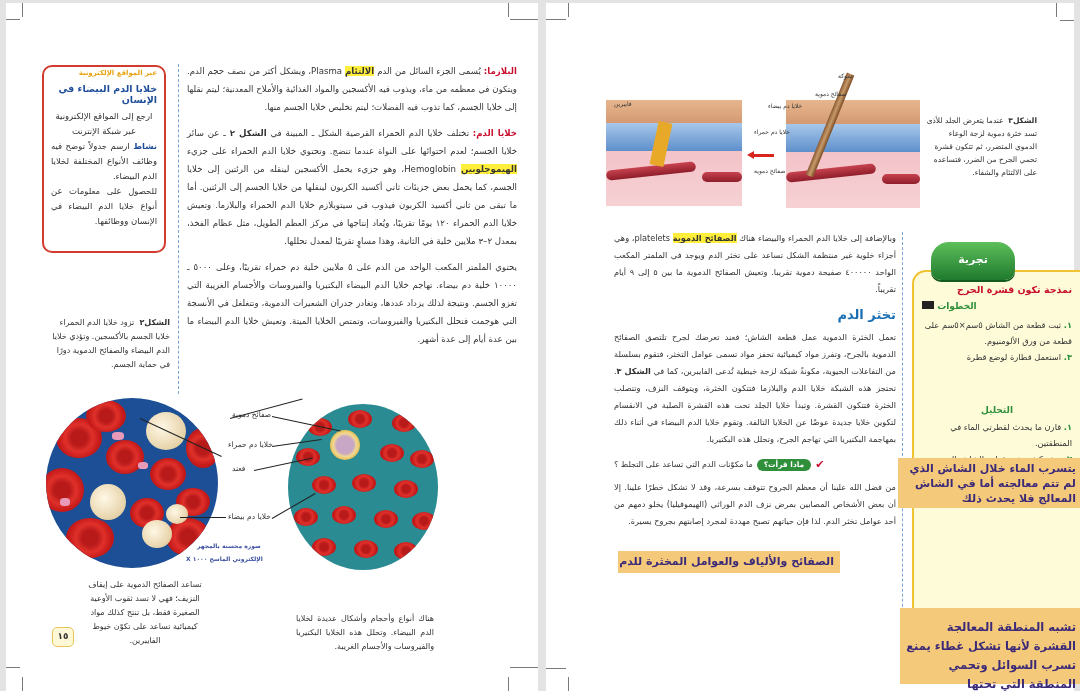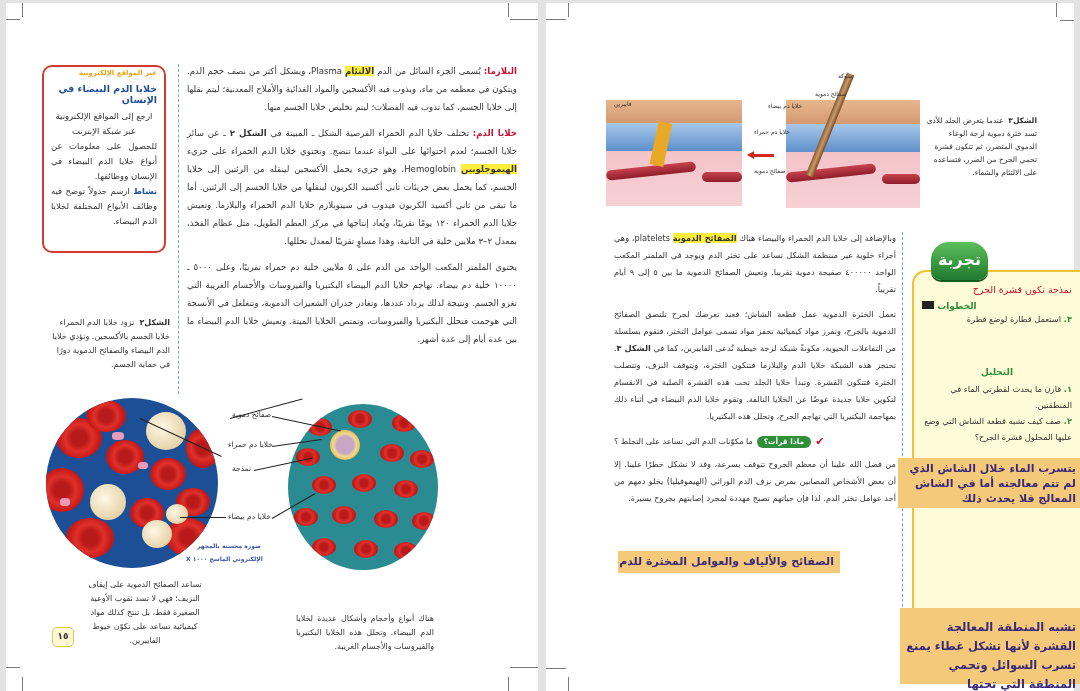--- a/index.html
+++ b/index.html
@@ -54,22 +54,22 @@
 
   .section-title { color: #1a6fb3; font-size: 13px; font-weight: bold; text-align: right; direction: rtl; margin: 4px 0 6px; }
 
   .read-check { display: flex; justify-content: flex-end; align-items: center; gap: 4px; direction: rtl; font-size: 8px; color: #333; }
   .read-badge { background: #2f8f3a; color: #fff; font-weight: bold; border-radius: 8px; padding: 0 7px; font-size: 7.5px; line-height: 12px; }
   .check-icon { color: #c8102e; font-weight: bold; font-size: 11px; }
 
   .answer-overlay { position: absolute; background: #f5c97a; color: #3b2a78; font-weight: bold; direction: rtl; text-align: right; }
 
   .lab-box { position: absolute; left: 912px; top: 270px; width: 168px; height: 352px; background: #fefbd8; border-left: 2px solid #f1c232; border-top: 2px solid #f1c232; border-radius: 14px 0 0 14px; }
-  .lab-banner { position: absolute; left: 931px; top: 242px; width: 57px; height: 38px; background: linear-gradient(#5dbf5a, #1f7a2e); border-radius: 18px 18px 10px 10px; color: #fff; font-weight: bold; font-size: 16px; text-align: center; line-height: 36px; box-shadow: 0 2px 0 #145b20; }
-  .lab-title { color: #c8102e; font-weight: normal; font-size: 9.5px; text-align: right; direction: rtl; }
+  .lab-banner { position: absolute; left: 931px; top: 242px; width: 84px; height: 38px; background: linear-gradient(#5dbf5a, #1f7a2e); border-radius: 18px 18px 10px 10px; color: #fff; font-weight: bold; font-size: 11px; text-align: center; line-height: 36px; box-shadow: 0 2px 0 #145b20; }
+  .lab-title { color: #c8102e; font-weight: bold; font-size: 9.5px; text-align: right; direction: rtl; }
   .lab-steps-label { color: #2f8f3a; font-weight: bold; font-size: 9px; text-align: left; direction: rtl; }
   .lab-text { font-size: 8.3px; line-height: 16px; color: #333; direction: rtl; text-align: right; }
   .lab-text .num { color: #2f8f3a; font-weight: bold; }
 </style>
 </head>
 <body>
 
 <div class="page page-left">
 
   <div class="crop" style="left:16px;top:0;width:1px;height:14px"></div>
@@ -80,22 +80,22 @@
   <div class="crop" style="left:0;top:664px;width:14px;height:1px"></div>
   <div class="crop" style="left:502px;top:674px;width:1px;height:14px"></div>
   <div class="crop" style="left:504px;top:664px;width:28px;height:1px"></div>
 </div>
 
 <div class="web-box">
   <div class="brand-sub">عبر المواقع الإلكترونية</div>
   <div class="web-title">خلايا الدم البيضاء في الإنسان</div>
   <div class="web-text">
     <div>ارجع إلى المواقع الإلكترونية عبر شبكة الإنترنت</div>
+    <div style="text-align:justify;text-align-last:right"><span class="act">نشاط</span> <span>ارسم جدولاً توضح فيه وظائف الأنواع المختلفة لخلايا الدم البيضاء.</span></div>
     <div style="text-align:justify;text-align-last:right">للحصول على معلومات عن أنواع خلايا الدم البيضاء في الإنسان ووظائفها.</div>
-    <div style="text-align:justify;text-align-last:right"><span class="act">نشاط</span> <span>ارسم جدولاً توضح فيه وظائف الأنواع المختلفة لخلايا الدم البيضاء.</span></div>
   </div>
 </div>
 
 <div class="col-divider" style="left:178px;top:64px;height:330px"></div>
 
 <div class="rtl body-text" style="position:absolute;left:187px;top:62px;width:330px">
   <p><span class="term">البلازما:</span><span> يُسمى الجزء السائل من الدم </span><span class="hl">الالتئام</span><span> Plasma، ويشكل أكثر من نصف حجم الدم. ويتكون في معظمه من ماء، ويذوب فيه الأكسجين والمواد الغذائية والأملاح المعدنية؛ ليتم نقلها إلى خلايا الجسم، كما تذوب فيه الفضلات؛ ليتم تخليص خلايا الجسم منها.</span></p>
   <p><span class="term">خلايا الدم:</span><span> تختلف خلايا الدم الحمراء القرصية الشكل ـ المبينة في </span><span class="bold">الشكل ٢</span><span> ـ عن سائر خلايا الجسم؛ لعدم احتوائها على النواة عندما تنضج. وتحتوي خلايا الدم الحمراء على جزيء </span><span class="hl">الهيموجلوبين</span><span> Hemoglobin، وهو جزيء يحمل الأكسجين لينقله من الرئتين إلى خلايا الجسم، كما يحمل بعض جزيئات ثاني أكسيد الكربون لينقلها من خلايا الجسم إلى الرئتين. أما ما تبقى من ثاني أكسيد الكربون فيذوب في سيتوبلازم خلايا الدم الحمراء والبلازما. وتعيش خلايا الدم الحمراء ١٢٠ يومًا تقريبًا، ويُعاد إنتاجها في مركز العظم الطويل، مثل عظام الفخذ، بمعدل ٢–٣ ملايين خلية في الثانية، وهذا مساوٍ تقريبًا لمعدل تحللها.</span></p>
   <p>يحتوي الملمتر المكعب الواحد من الدم على ٥ ملايين خلية دم حمراء تقريبًا، وعلى ٥٠٠٠ ـ ١٠٠٠٠ خلية دم بيضاء. تهاجم خلايا الدم البيضاء البكتيريا والفيروسات والأجسام الغريبة التي تغزو الجسم. ونتيجة لذلك يزداد عددها، وتغادر جدران الشعيرات الدموية، وتتغلغل في الأنسجة التي هوجمت فتحلل البكتيريا والفيروسات، وتمتص الخلايا الميتة. وتعيش خلايا الدم البيضاء ما بين عدة أيام إلى عدة أشهر.</p>
 </div>
@@ -142,21 +142,21 @@
   <div class="rbc" style="left:86px;top:106px;width:24px;height:18px"></div>
   <div class="rbc" style="left:124px;top:108px;width:24px;height:18px"></div>
   <div class="rbc" style="left:24px;top:134px;width:24px;height:18px"></div>
   <div class="rbc" style="left:66px;top:136px;width:24px;height:18px"></div>
   <div class="rbc" style="left:106px;top:138px;width:24px;height:18px"></div>
   <div class="wbc" style="left:42px;top:26px;width:30px;height:30px;background:radial-gradient(circle,#c7a6c6 0 40%,#f2d98f 55%,#e0b64a 75%)"></div>
 </div>
 
 <div class="label-sm" style="left:232px;top:410px">صفائح دموية</div>
 <div class="label-sm" style="left:228px;top:440px">خلايا دم حمراء</div>
-<div class="label-sm" style="left:232px;top:464px">نمذجة</div>
+<div class="label-sm" style="left:232px;top:464px">فعند</div>
 <div class="label-sm" style="left:228px;top:512px">خلايا دم بيضاء</div>
 <div class="leader" style="left:140px;top:418px;width:90px;transform:rotate(25deg)"></div>
 <div class="leader" style="left:155px;top:418px;width:75px;transform:rotate(165deg);transform-origin:right center;left:155px"></div>
 <div class="leader" style="left:272px;top:416px;width:70px;transform:rotate(12deg)"></div>
 <div class="leader" style="left:272px;top:446px;width:50px;transform:rotate(-8deg)"></div>
 <div class="leader" style="left:254px;top:470px;width:60px;transform:rotate(-12deg)"></div>
 <div class="leader" style="left:272px;top:518px;width:50px;transform:rotate(-30deg)"></div>
 <div class="leader" style="left:180px;top:517px;width:46px"></div>
 
 <div class="fig-caption" style="position:absolute;left:78px;top:578px;width:134px;text-align:center">تساعد الصفائح الدموية على إيقاف النزيف؛ فهي لا تسد ثقوب الأوعية الصغيرة فقط، بل تنتج كذلك مواد كيميائية تساعد على تكوّن خيوط الفايبرين.</div>
@@ -201,35 +201,37 @@
 
 <div class="fig-caption" style="position:absolute;left:925px;top:114px;width:112px;font-size:7.5px;line-height:13px">
   <span class="lbl">الشكل٣</span>&nbsp;
   <span>عندما يتعرض الجلد للأذى تسد خثرة دموية لزجة الوعاء الدموي المتضرر، ثم تتكون قشرة تحمي الجرح من الضرر، فتساعده على الالتئام والشفاء.</span>
 </div>
 
 <div class="col-divider" style="left:902px;top:232px;height:420px"></div>
 
 <div class="rtl body-text" style="position:absolute;left:614px;top:230px;width:282px;font-size:8.2px;line-height:17px">
   <p><span>وبالإضافة إلى خلايا الدم الحمراء والبيضاء هناك </span><span class="hl">الصفائح الدموية</span><span> platelets، وهي أجزاء خلوية غير منتظمة الشكل تساعد على تخثر الدم ويوجد في الملمتر المكعب الواحد ٤٠٠٠٠٠ صفيحة دموية تقريبا. وتعيش الصفائح الدموية ما بين ٥ إلى ٩ أيام تقريباً.</span></p>
+  <div class="section-title">تخثر الدم</div>
   <p><span>تعمل الخثرة الدموية عمل قطعة الشاش؛ فعند تعرضك لجرح تلتصق الصفائح الدموية بالجرح، وتفرز مواد كيميائية تحفز مواد تسمى عوامل التخثر، فتقوم بسلسلة من التفاعلات الحيوية، مكونةً شبكة لزجة خيطية تُدعى الفايبرين، كما في </span><span class="bold">الشكل ٣</span><span>. تحتجز هذه الشبكة خلايا الدم والبلازما فتتكون الخثرة، ويتوقف النزف، وتتصلب الخثرة فتتكون القشرة. وتبدأ خلايا الجلد تحت هذه القشرة الصلبة في الانقسام لتكوين خلايا جديدة عوضًا عن الخلايا التالفة. وتقوم خلايا الدم البيضاء في أثناء ذلك بمهاجمة البكتيريا التي تهاجم الجرح، وتحلل هذه البكتيريا.</span></p>
   <div class="read-check">
     <span class="check-icon">✔</span>
     <span class="read-badge">ماذا قرأت؟</span>
     <span>ما مكوّنات الدم التي تساعد على التجلط ؟</span>
   </div>
   <p style="margin-top:6px">من فضل الله علينا أن معظم الجروح تتوقف بسرعة، وقد لا تشكل خطرًا علينا. إلا أن بعض الأشخاص المصابين بمرض نزف الدم الوراثي (الهيموفيليا) يخلو دمهم من أحد عوامل تخثر الدم. لذا فإن حياتهم تصبح مهددة لمجرد إصابتهم بجروح يسيرة.</p>
 </div>
 
 <div class="answer-overlay" style="left:618px;top:551px;width:222px;height:22px;font-size:11px;line-height:22px;padding-right:6px">الصفائح والألياف والعوامل المخثرة للدم</div>
 
 <div class="lab-box">
   <div style="position:absolute;right:8px;top:12px;width:150px">
     <div class="lab-title">نمذجة تكون قشرة الجرح</div>
     <div class="lab-steps-label" style="margin-top:6px"><span>الخطوات</span> <span style="display:inline-block;width:12px;height:8px;background:#222"></span></div>
+    <div class="lab-text" style="margin-top:6px"><span class="num">١.</span> <span>ثبت قطعة من الشاش ٥سم×٥سم على قطعة من ورق الألومنيوم.</span></div>
     <div class="lab-text"><span class="num">٣.</span> <span>استعمل قطارة لوضع قطرة</span></div>
     <div class="lab-steps-label" style="margin-top:40px;text-align:center">التحليل</div>
     <div class="lab-text" style="margin-top:4px"><span class="num">١.</span> <span>قارن ما يحدث لقطرتي الماء في المنطقتين.</span></div>
     <div class="lab-text"><span class="num">٢.</span> <span>صف كيف تشبه قطعة الشاش التي وضع عليها المحلول قشرة الجرح؟</span></div>
   </div>
 </div>
 <div class="lab-banner">تجربة</div>
 
 <div class="answer-overlay" style="left:898px;top:458px;width:182px;height:50px;font-size:11px;line-height:15px;padding:3px 4px 0 2px">يتسرب الماء خلال الشاش الذي لم تتم معالجته أما في الشاش المعالج فلا يحدث ذلك</div>
 <div class="answer-overlay" style="left:900px;top:608px;width:180px;height:76px;font-size:11.5px;line-height:19px;padding:10px 4px 0 2px">تشبه المنطقة المعالجة القشرة لأنها تشكل غطاء يمنع تسرب السوائل وتحمي المنطقة التي تحتها</div>

